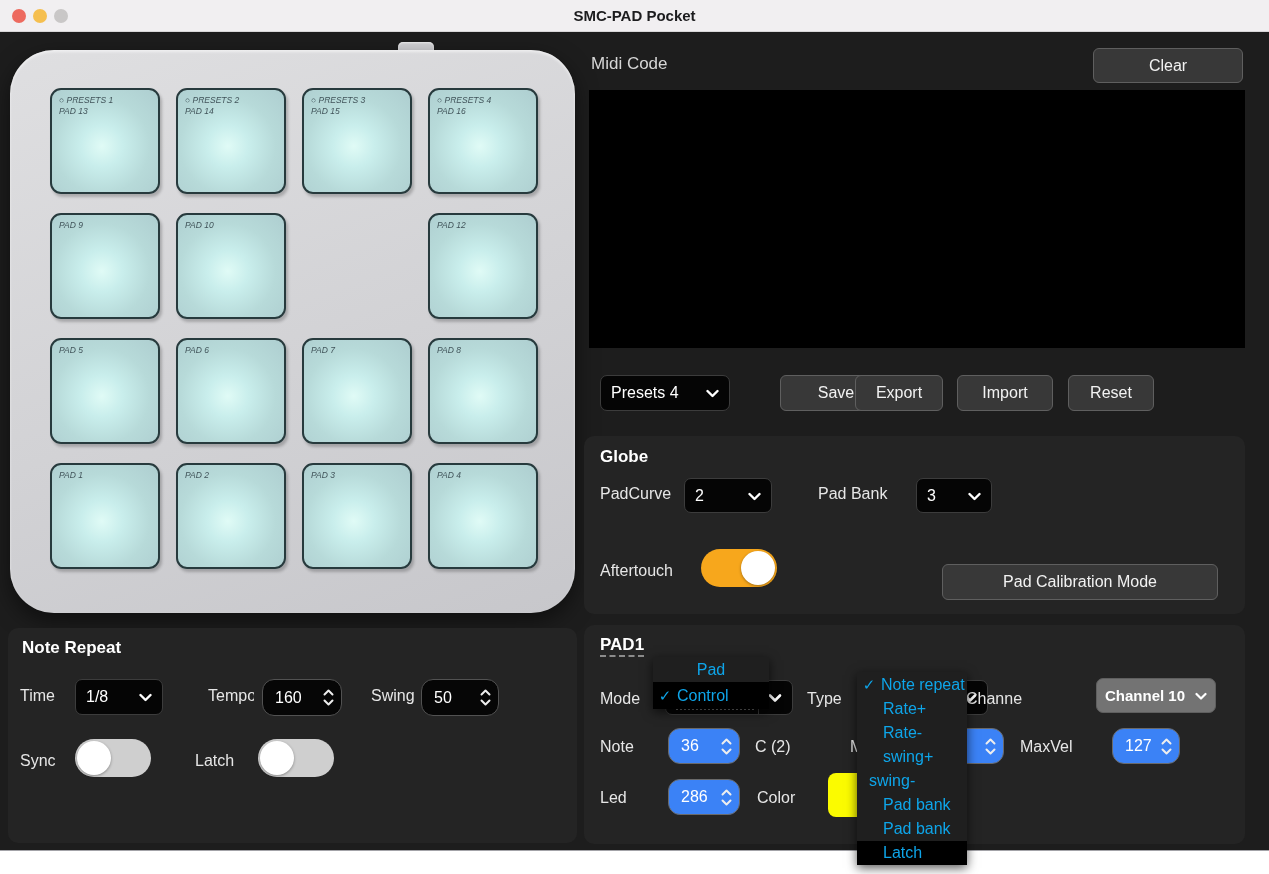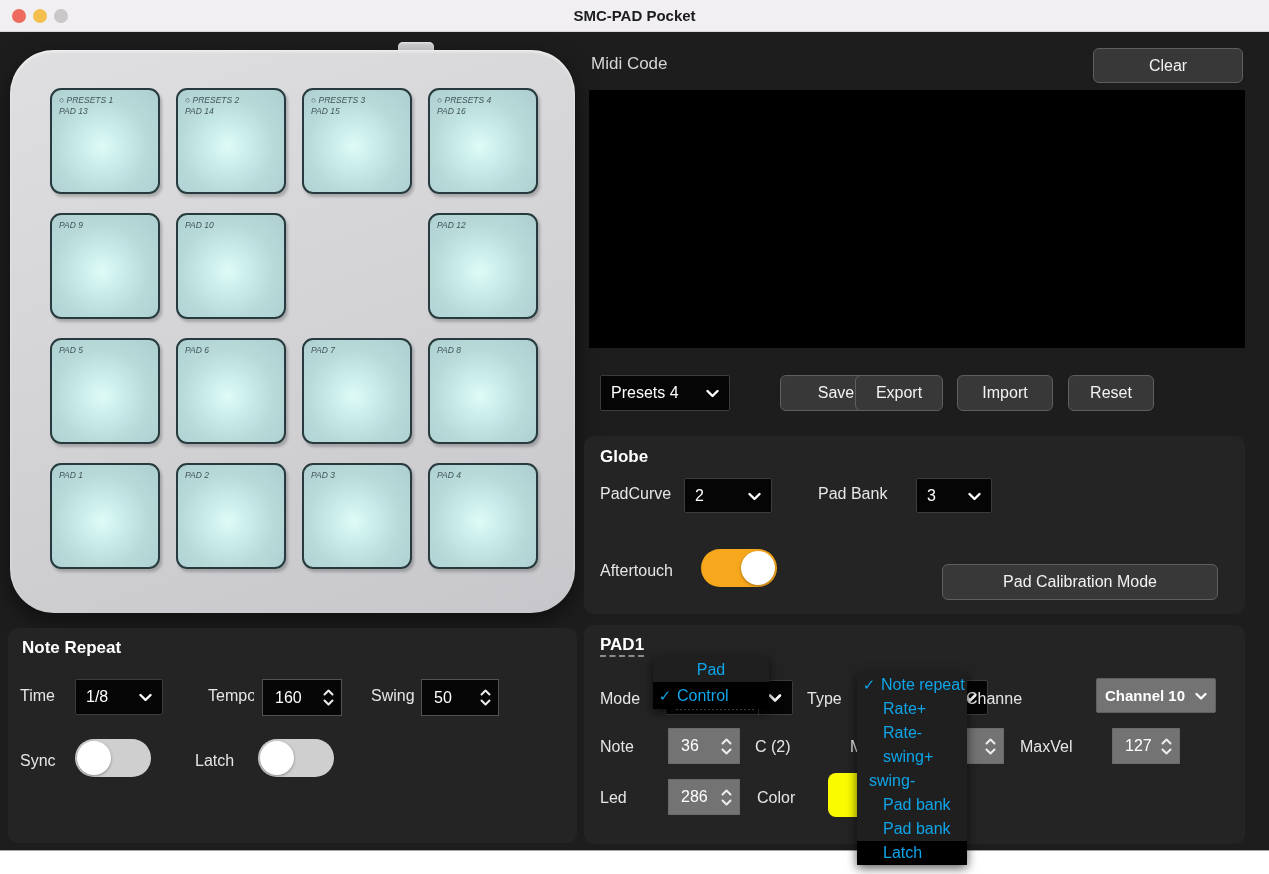--- a/index.html
+++ b/index.html
@@ -27,27 +27,27 @@
          box-shadow:2px 3px 3px rgba(0,0,0,.22); cursor:pointer; }
   .pad-label { position:absolute; top:5px; left:7px; font-size:8.5px; font-style:italic; color:#41545a; line-height:11px; }
   .pad-label div { white-space:nowrap; }
 
   
   .lbl { position:absolute; font-size:16px; color:#e6e6e6; white-space:nowrap; }
   .hdr { position:absolute; font-size:17px; font-weight:bold; color:#ffffff; }
   .btn { position:absolute; display:flex; align-items:center; justify-content:center;
          background:#383838; border:1px solid #5f5f5f; border-radius:6px; color:#f2f2f2; font-size:16px; cursor:pointer; }
   .sel { position:absolute; display:flex; align-items:center; justify-content:space-between;
-         background:#050505; border:1px solid #3c3c3c; border-radius:2px; color:#ffffff; font-size:16px;
+         background:#050505; border:1px solid #3c3c3c; border-radius:7px; color:#ffffff; font-size:16px;
          padding:0 10px; cursor:pointer; }
   .sel-gray { background:#737373; border:1px solid #5f5f5f;font-weight:bold; }
   .stepper { position:absolute; display:flex; align-items:center; justify-content:space-between;
-             border-radius:0; color:#ffffff; font-size:16px; padding:0 7px 0 12px; cursor:pointer; }
+             border-radius:12px; color:#ffffff; font-size:16px; padding:0 7px 0 12px; cursor:pointer; }
   .st-black { background:#060606; border:1px solid #525252; }
-  .st-gray  { background:#737373; border:1px solid #6a6a6a; }
+  .st-gray  { background:#3b82f6; border:1px solid #6a6a6a; }
   .arrows { display:flex; flex-direction:column; align-items:center; gap:3px; }
   .toggle { position:absolute; width:76px; height:38px; border-radius:19px; background:#cfcfcf; cursor:pointer; }
   .toggle .knob { position:absolute; top:2px; left:2px; width:34px; height:34px; border-radius:50%; background:#ffffff; box-shadow:0 1px 3px rgba(0,0,0,.35); }
   .toggle.on { background:#f7a71c; }
   .toggle.on .knob { left:auto; right:2px; }
 
   .panel { position:absolute; background:#242424; border-radius:10px; }
 
   .console { position:absolute; left:589px; top:58px; width:656px; height:258px; background:#000000; }
 

